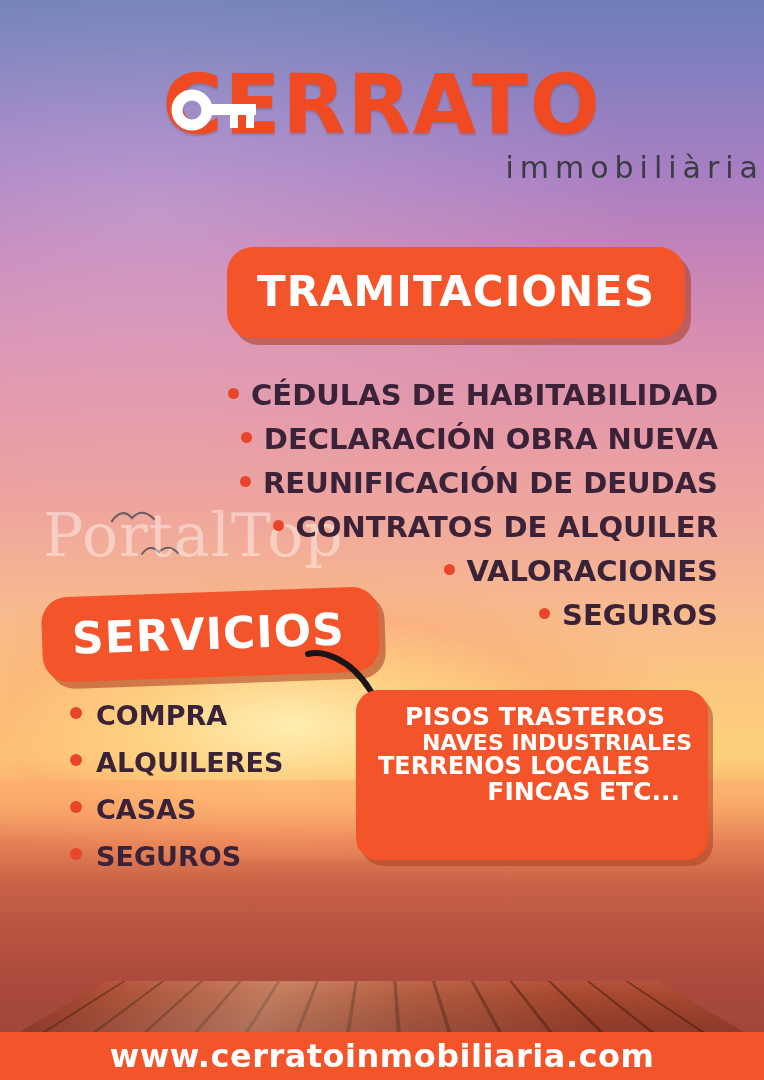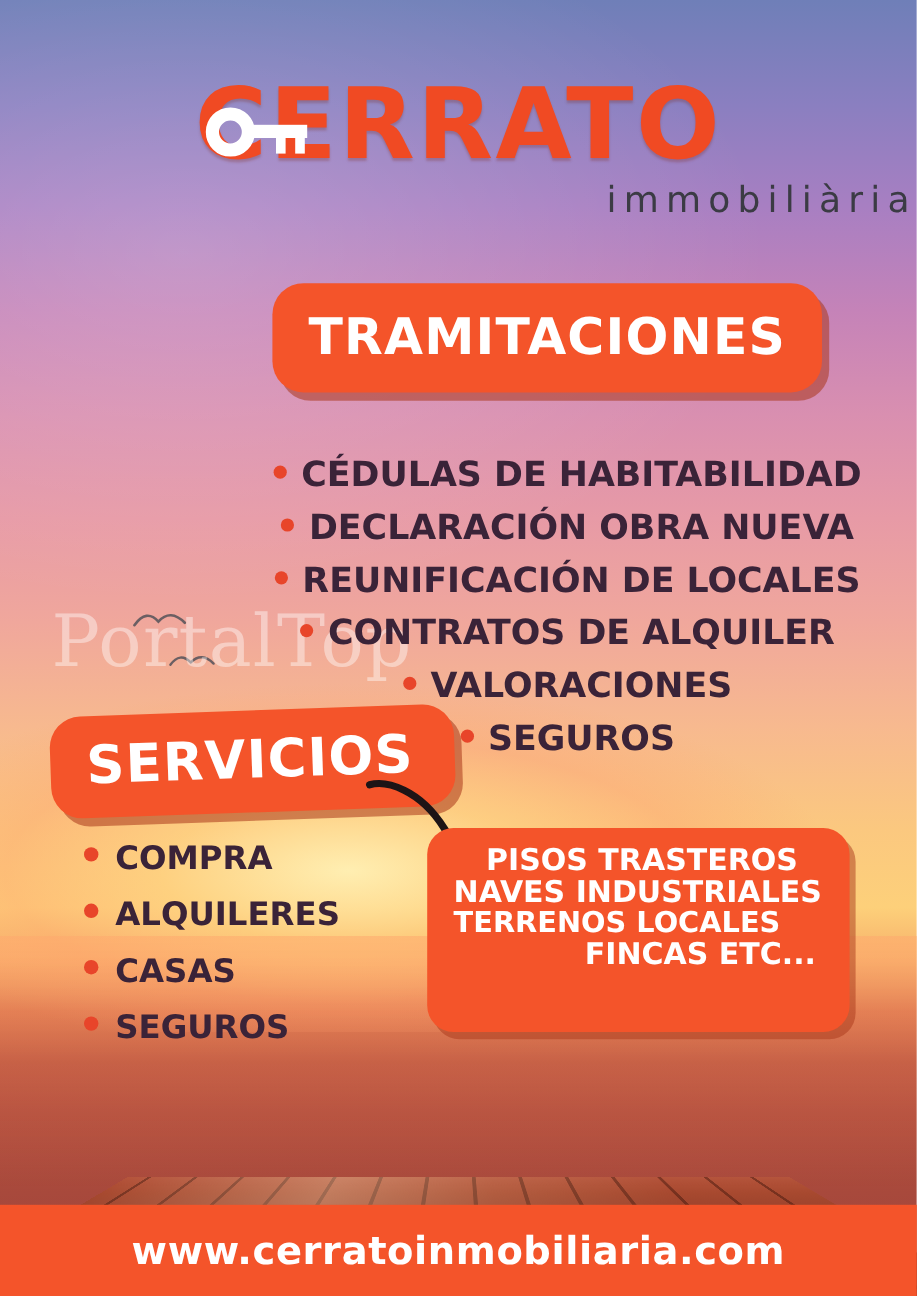--- a/index.html
+++ b/index.html
@@ -98,35 +98,35 @@
     position: relative;
     display: inline-block;
     background: #f4542a;
     color: #fff;
     border-radius: 26px;
     font-family: "DejaVu Sans", sans-serif;
     font-weight: bold;
     box-shadow: 6px 7px 0 rgba(170,55,25,0.55);
   }
   .pill-tram {
-    position: absolute; top: 236px; left: 227px;
+    position: absolute; top: 247px; left: 227px;
     padding: 20px 30px 22px 30px;
     font-size: 42px; letter-spacing: 1px;
   }
   .pill-serv {
     position: absolute; top: 592px; left: 42px;
     padding: 16px 34px 18px 30px;
     font-size: 44px; letter-spacing: 1px;
     transform: rotate(-2deg);
   }
 
   
   .list-tram {
     position: absolute; top: 378px; right: 46px;
-    text-align: center;
+    text-align: right;
   }
   .list-tram li {
     list-style: none;
     color: #3a2338;
     font-family: "DejaVu Sans", sans-serif;
     font-weight: bold;
     font-size: 29px;
     letter-spacing: 0px;
     margin-bottom: 10px;
     white-space: nowrap;
@@ -167,21 +167,21 @@
     border-radius: 22px;
     box-shadow: 5px 6px 0 rgba(170,55,25,0.5);
     color: #fff;
     font-family: "DejaVu Sans", sans-serif;
     font-weight: bold;
     padding: 14px 16px 10px 22px;
   }
   .callout .r { white-space: nowrap; line-height: 1.06; }
   .r1 { font-size: 25px; text-align: center; }
   .r2 { font-size: 24px; }
-  .r3 { font-size: 25px; }
+  .r3 { font-size: 22px; text-align: right; }
   .r4 { font-size: 24px; }
   .r5 { font-size: 25px; text-align: right; padding-right: 12px; }
 
   .arrow-svg { position: absolute; top: 648px; left: 288px; }
 
   
   .watermark {
     position: absolute; top: 500px; left: 0; right: 0;
     text-align: left;
     font-family: "DejaVu Serif", serif;
@@ -189,21 +189,21 @@
     color: rgba(255,255,255,0.42);
     letter-spacing: 1px;
     pointer-events: none;
     user-select: none;
     padding-left: 43px;
   }
 
   
   .footer {
     position: absolute; left: 0; right: 0; bottom: 0;
-    height: 76px;
+    height: 48px;
     background: #f4542a;
     display: flex; align-items: center; justify-content: center;
   }
   .footer a {
     color: #fff; text-decoration: none;
     font-family: "DejaVu Sans", sans-serif;
     font-weight: bold; font-size: 32px;
     letter-spacing: 0.5px;
   }
 </style>
@@ -256,21 +256,21 @@
     <div class="logo-sub">immobiliària</div>
   </div>
 
   <div class="watermark">PortalTop</div>
 
   <div class="pill pill-tram">TRAMITACIONES</div>
 
   <ul class="list-tram">
     <li><span class="dot"></span><span>CÉDULAS DE HABITABILIDAD</span></li>
     <li><span class="dot"></span><span>DECLARACIÓN OBRA NUEVA</span></li>
-    <li><span class="dot"></span><span>REUNIFICACIÓN DE LOCALES</span></li>
+    <li><span class="dot"></span><span>REUNIFICACIÓN DE DEUDAS</span></li>
     <li><span class="dot"></span><span>CONTRATOS DE ALQUILER</span></li>
     <li><span class="dot"></span><span>VALORACIONES</span></li>
     <li><span class="dot"></span><span>SEGUROS</span></li>
   </ul>
 
   <div class="pill pill-serv">SERVICIOS</div>
 
   <ul class="list-serv">
     <li><span class="dot"></span><span>COMPRA</span></li>
     <li><span class="dot"></span><span>ALQUILERES</span></li>

